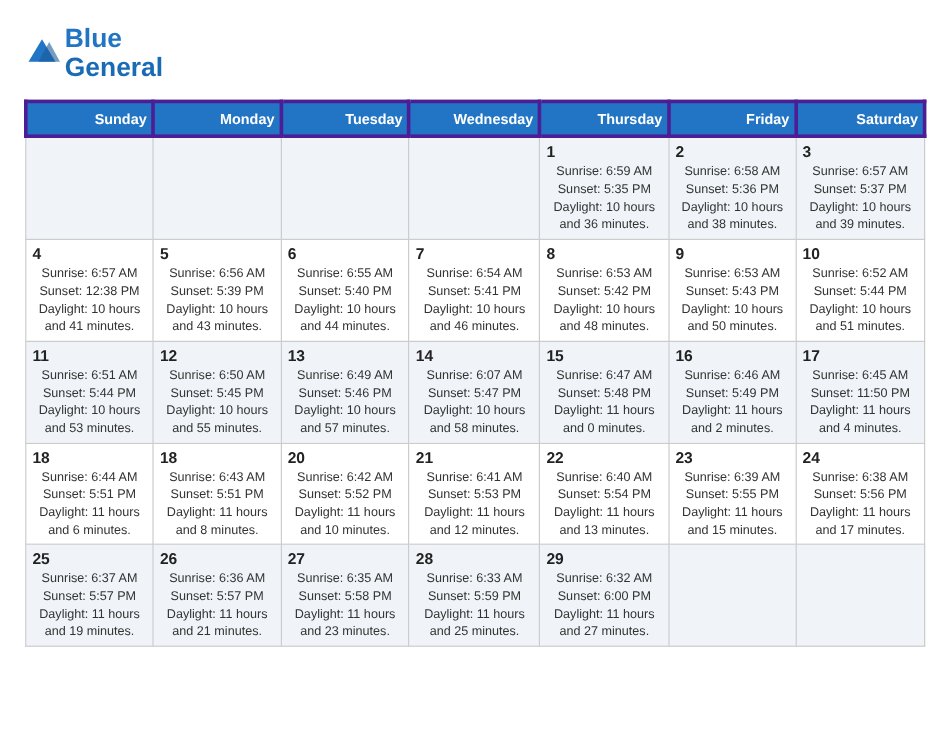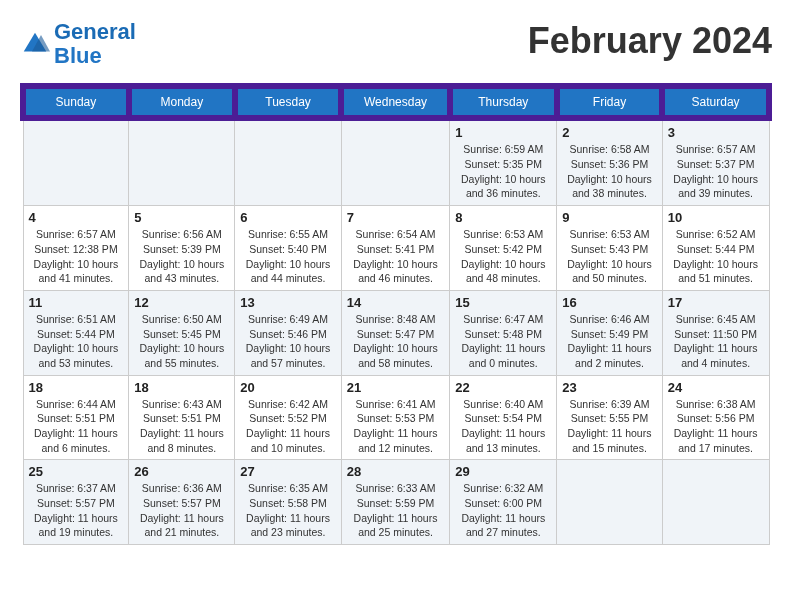--- a/index.html
+++ b/index.html
@@ -50,24 +50,24 @@
       width: 100%;
       border-collapse: collapse;
       font-size: 11px;
     }
     thead tr {
       background-color: #2175c4;
       color: #fff;
     }
     thead th {
       padding: 6px 4px;
-      text-align: center;
+      text-align: right;
       font-size: 12px;
-      font-weight: normal;
-      border: 6px solid #4c1d95;
+      font-weight: bold;
+      border: 3px solid #4c1d95;
     }
     tbody tr {
       background: #fff;
     }
     tbody tr:nth-child(odd) {
       background: #f0f4f8;
     }
     td {
       border: 1px solid #ccc;
       padding: 4px 5px;
@@ -99,26 +99,25 @@
 <body>
 
 <div>
   <div class="header">
     <div class="logo">
       <svg class="logo-icon" viewBox="0 0 40 40">
         <polygon points="20,5 35,30 5,30" fill="#2175c4"></polygon>
         <polygon points="28,8 40,30 16,30" fill="#1a5a9a" opacity="0.6"></polygon>
       </svg>
       <div class="logo-text">
+        <div><span style="color:#2175c4;">Blue</span></div>
         <div><span>General</span></div>
-        <div><span style="color:#2175c4;">Blue</span></div>
       </div>
     </div>
     <div class="title-block">
-      <div class="month-title">February 2024</div>
     </div>
   </div>
 
   <table>
     <thead>
       <tr>
         <th>Sunday</th>
         <th>Monday</th>
         <th>Tuesday</th>
         <th>Wednesday</th>
@@ -237,21 +236,21 @@
         <span class="day-num">13</span>
         <div class="day-info">
           <span>Sunrise: 6:49 AM</span><br>
           <span>Sunset: 5:46 PM</span><br>
           <span>Daylight: 10 hours and 57 minutes.</span>
         </div>
       </td>
           <td>
         <span class="day-num">14</span>
         <div class="day-info">
-          <span>Sunrise: 8:48 AM</span><br>
+          <span>Sunrise: 6:07 AM</span><br>
           <span>Sunset: 5:47 PM</span><br>
           <span>Daylight: 10 hours and 58 minutes.</span>
         </div>
       </td>
           <td>
         <span class="day-num">15</span>
         <div class="day-info">
           <span>Sunrise: 6:47 AM</span><br>
           <span>Sunset: 5:48 PM</span><br>
           <span>Daylight: 11 hours and 0 minutes.</span>

